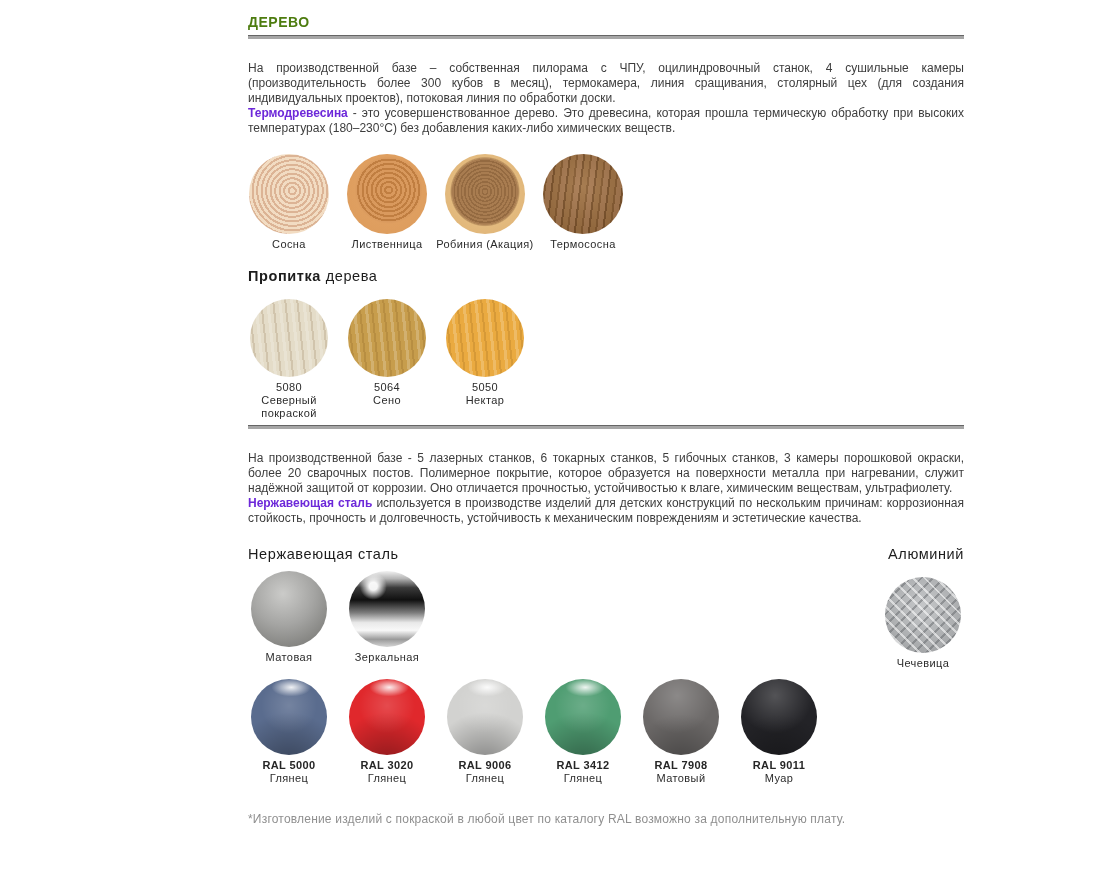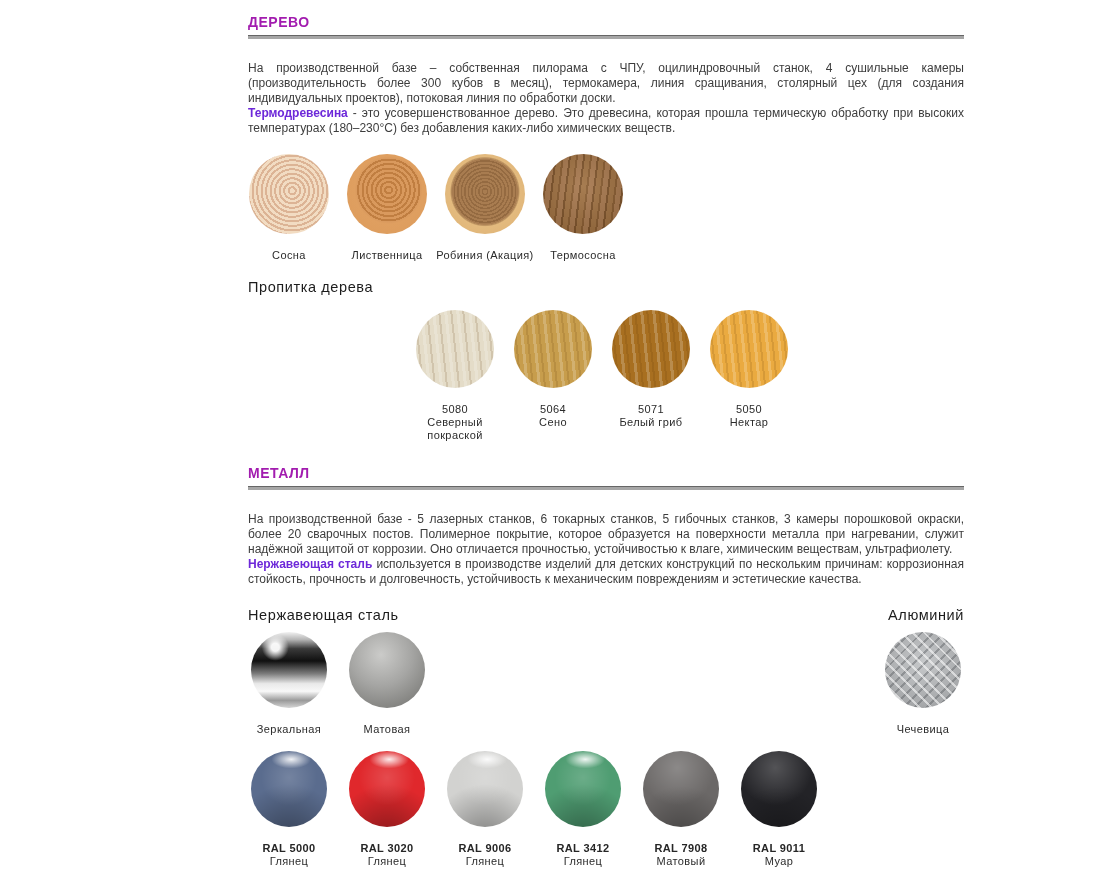--- a/index.html
+++ b/index.html
@@ -1,37 +1,37 @@
 <!DOCTYPE html>
 <html><head>
 <meta charset="utf-8">
 <style>
   html,body{margin:0;padding:0;background:#ffffff;}
   body{width:1110px;height:879px;position:relative;overflow:hidden;
        font-family:"Liberation Sans","DejaVu Sans",sans-serif;}
   .content{position:absolute;left:248px;top:0;width:716px;}
 
   
-  .section-head{margin-top:14px;font-size:14px;font-weight:bold;color:#a21caf;letter-spacing:.5px;}
+  .section-head{margin-top:14px;font-size:14px;font-weight:bold;color:#4d7c0f;letter-spacing:.5px;}
   .rule{margin-top:5px;height:4px;background:#a6a6a6;border-top:1px solid #666;box-sizing:border-box;}
 
   
   .bodytext{margin-top:22px;font-size:12px;line-height:15px;color:#3d3d3d;text-align:justify;}
   .bodytext p{margin:0;}
   .bodytext b{color:#6d28d9;}
 
   
   .sub-head{margin-top:17px;font-size:14.5px;color:#1c1c1c;letter-spacing:.6px;}
-  .sub-head b{font-weight:normal;}
+  .sub-head b{font-weight:bold;}
   .dual-head{display:flex;justify-content:space-between;align-items:baseline;}
 
   
   .swatch-row{display:flex;margin-left:-8px;position:relative;}
   .swatch-col{width:98px;display:flex;flex-direction:column;align-items:center;flex:0 0 auto;}
-  .swatch-label{margin-top:15px;font-size:11px;color:#2b2b2b;letter-spacing:.4px;text-align:center;
+  .swatch-label{margin-top:4px;font-size:11px;color:#2b2b2b;letter-spacing:.4px;text-align:center;
                 line-height:13px;white-space:nowrap;}
   .swatch-label.wrap{white-space:normal;width:88px;}
   .swatch-code{font-weight:bold;color:#262626;}
 
   .circle{border-radius:50%;position:relative;}
   .d80{width:80px;height:80px;}
   .d78{width:78px;height:78px;}
   .d76{width:76px;height:76px;}
 
   
@@ -72,21 +72,21 @@
   .sphere-matte{background-image:
       radial-gradient(circle at 45% 22%, rgba(255,255,255,.22), rgba(255,255,255,0) 52%),
       radial-gradient(circle at 50% 115%, rgba(0,0,0,.35), rgba(0,0,0,0) 55%);}
   .c-corten{background:
       radial-gradient(circle at 28% 22%, rgba(140,60,10,.55), rgba(0,0,0,0) 35%),
       radial-gradient(circle at 72% 38%, rgba(240,170,70,.55), rgba(0,0,0,0) 30%),
       radial-gradient(circle at 55% 78%, rgba(150,70,15,.5), rgba(0,0,0,0) 35%),
       radial-gradient(circle at 42% 52%, rgba(235,150,50,.4), rgba(0,0,0,0) 40%),
       #cd7322;}
 
-  .abs-right{position:absolute;right:-8px;top:0;}
+  .abs-right{position:absolute;right:-8px;top:6px;}
   .footnote{margin-top:27px;font-size:12px;color:#8f8f8f;letter-spacing:.2px;}
 </style>
 </head>
 <body>
 
 <div class="content">
 
   <div class="section-head">ДЕРЕВО</div>
   <div class="rule"></div>
 
@@ -109,72 +109,64 @@
       <div class="swatch-label">Робиния (Акация)</div>
     </div>
     <div class="swatch-col">
       <div class="circle d80 c-thermo"></div>
       <div class="swatch-label">Термососна</div>
     </div>
   </div>
 
   <div class="sub-head"><b>Пропитка</b><span> дерева</span></div>
 
-  <div class="swatch-row" style="margin-top:15px;justify-content:center;">
+  <div class="swatch-row" style="margin-top:15px;">
     <div class="swatch-col">
       <div class="circle d78 c-stain" style="background-color: rgb(228, 220, 200);"></div>
       <div class="swatch-label wrap">
         <div>5080</div>
         <div>Северный покраской</div>
       </div>
     </div>
     <div class="swatch-col">
       <div class="circle d78 c-stain" style="background-color: rgb(199, 157, 76);"></div>
       <div class="swatch-label wrap">
         <div>5064</div>
         <div>Сено</div>
       </div>
     </div>
     <div class="swatch-col">
-      <div class="circle d78 c-stain" style="background-color: rgb(168, 111, 32);"></div>
-      <div class="swatch-label wrap">
-        <div>5071</div>
-        <div>Белый гриб</div>
-      </div>
-    </div>
-    <div class="swatch-col">
       <div class="circle d78 c-stain" style="background-color: rgb(234, 170, 64);"></div>
       <div class="swatch-label wrap">
         <div>5050</div>
         <div>Нектар</div>
       </div>
     </div>
   </div>
 
-  <div class="section-head" style="margin-top:23px;">МЕТАЛЛ</div>
   <div class="rule"></div>
 
   <div class="bodytext">
     <p>На производственной базе - 5 лазерных станков, 6 токарных станков, 5 гибочных станков, 3 камеры порошковой окраски, более 20 сварочных постов. Полимерное покрытие, которое образуется на поверхности металла при нагревании, служит надёжной защитой от коррозии. Оно отличается прочностью, устойчивостью к влаге, химическим веществам, ультрафиолету.</p>
     <p><b>Нержавеющая сталь</b><span> используется в производстве изделий для детских конструкций по нескольким причинам: коррозионная стойкость, прочность и долговечность, устойчивость к механическим повреждениям и эстетические качества.</span></p>
   </div>
 
   <div class="sub-head dual-head" style="margin-top:20px;">
     <span>Нержавеющая сталь</span>
     <span>Алюминий</span>
   </div>
 
   <div class="swatch-row" style="margin-top:9px;">
     <div class="swatch-col">
+      <div class="circle d76 c-matte-steel"></div>
+      <div class="swatch-label">Матовая</div>
+    </div>
+    <div class="swatch-col">
       <div class="circle d76 c-mirror"></div>
       <div class="swatch-label">Зеркальная</div>
-    </div>
-    <div class="swatch-col">
-      <div class="circle d76 c-matte-steel"></div>
-      <div class="swatch-label">Матовая</div>
     </div>
     <div class="swatch-col abs-right">
       <div class="circle d76 c-aluminum"></div>
       <div class="swatch-label">Чечевица</div>
     </div>
   </div>
 
 
   <div class="swatch-row" style="margin-top:15px;">
     <div class="swatch-col">

